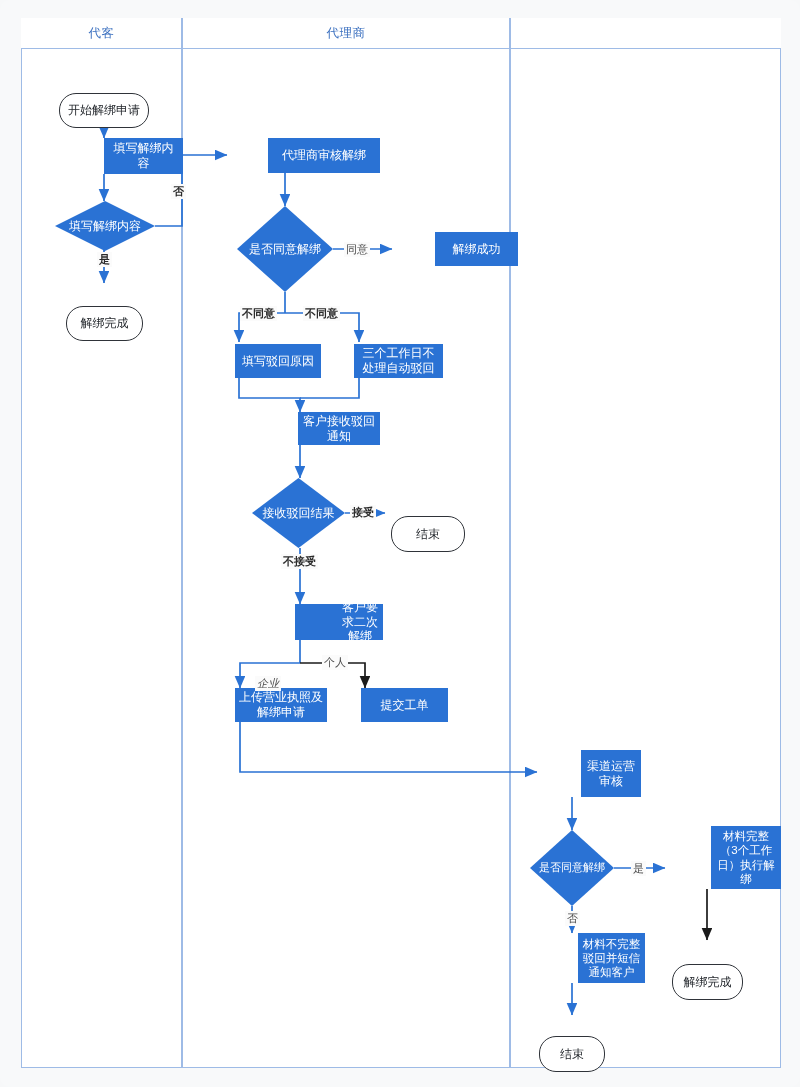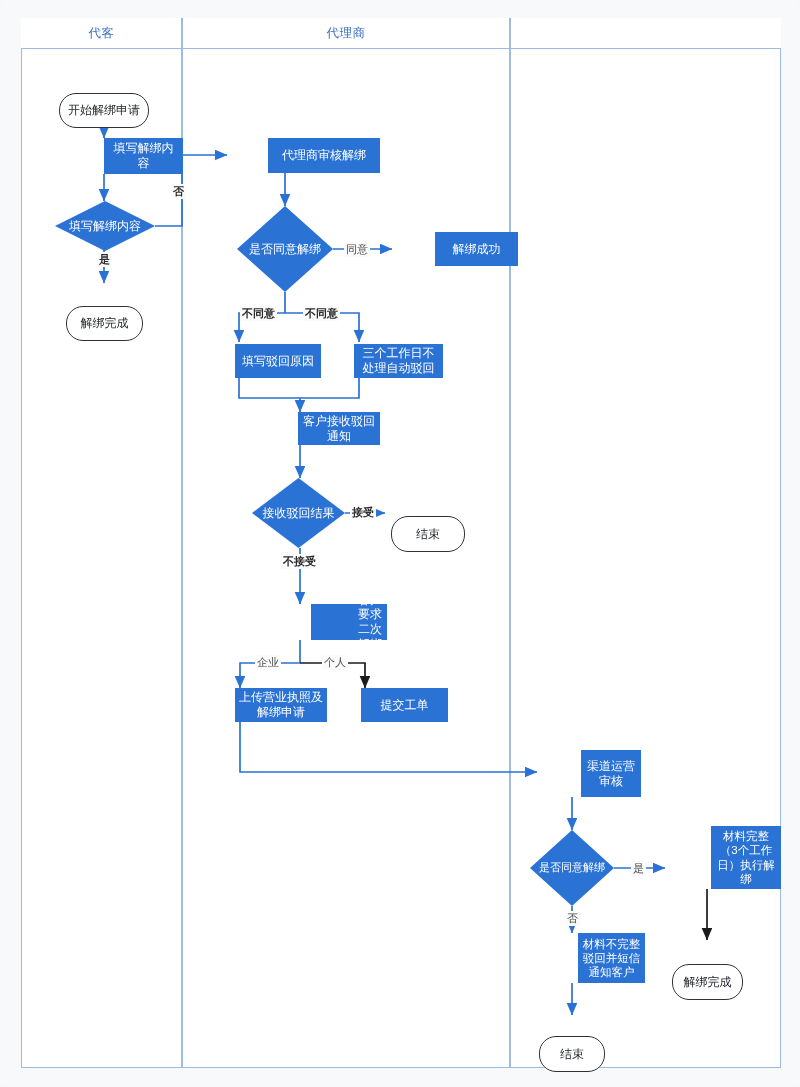--- a/index.html
+++ b/index.html
@@ -234,21 +234,21 @@
 
   <div class="diamond-wrap" style="left:252px; top:478px; width:93px; height:70px;">
     <svg width="93" height="70" viewBox="0 0 93 70" xmlns="http://www.w3.org/2000/svg">
       <polygon points="46.5,0 93,35 46.5,70 0,35" fill="#2a72d4"></polygon>
     </svg>
     <div class="diamond-label">接收驳回结果</div>
   </div>
 
   <div class="node term" style="left:391px; top:495px; width:74px; height:36px;">结束</div>
 
-  <div class="node proc" style="left:272px; top:604px; width:76px; height:36px;padding-left:46px;">客户要求二次解绑</div>
+  <div class="node proc" style="left:256px; top:604px; width:88px; height:36px;padding-left:46px;">客户要求二次解绑</div>
 
   <div class="node proc" style="left:196px; top:688px; width:92px; height:34px;">上传营业执照及解绑申请</div>
 
   <div class="node proc" style="left:322px; top:688px; width:87px; height:34px;">提交工单</div>
 
   <div class="node proc" style="left:542px; top:750px; width:60px; height:47px;">渠道运营审核</div>
 
   <div class="diamond-wrap" style="left:530px; top:830px; width:84px; height:76px;">
     <svg width="84" height="76" viewBox="0 0 84 76" xmlns="http://www.w3.org/2000/svg">
       <polygon points="42,0 84,38 42,76 0,38" fill="#2a72d4"></polygon>
@@ -264,18 +264,18 @@
 
   <div class="node term" style="left:539px; top:1015px; width:66px; height:36px;">结束</div>
 
   <div class="edge-label strong" style="left:171px; top:184px;">否</div>
   <div class="edge-label strong" style="left:97px; top:252px;">是</div>
   <div class="edge-label" style="left:344px; top:242px;">同意</div>
   <div class="edge-label strong" style="left:240px; top:306px;">不同意</div>
   <div class="edge-label strong" style="left:303px; top:306px;">不同意</div>
   <div class="edge-label strong" style="left:350px; top:505px;">接受</div>
   <div class="edge-label strong" style="left:281px; top:554px;">不接受</div>
-  <div class="edge-label" style="left:255px; top:655px;">企业</div>
+  <div class="edge-label" style="left:255px; top:676px;font-style:italic;">企业</div>
   <div class="edge-label" style="left:322px; top:655px;">个人</div>
   <div class="edge-label" style="left:631px; top:861px;">是</div>
   <div class="edge-label" style="left:565px; top:911px;">否</div>
 
 </div>
 
 </body></html>

